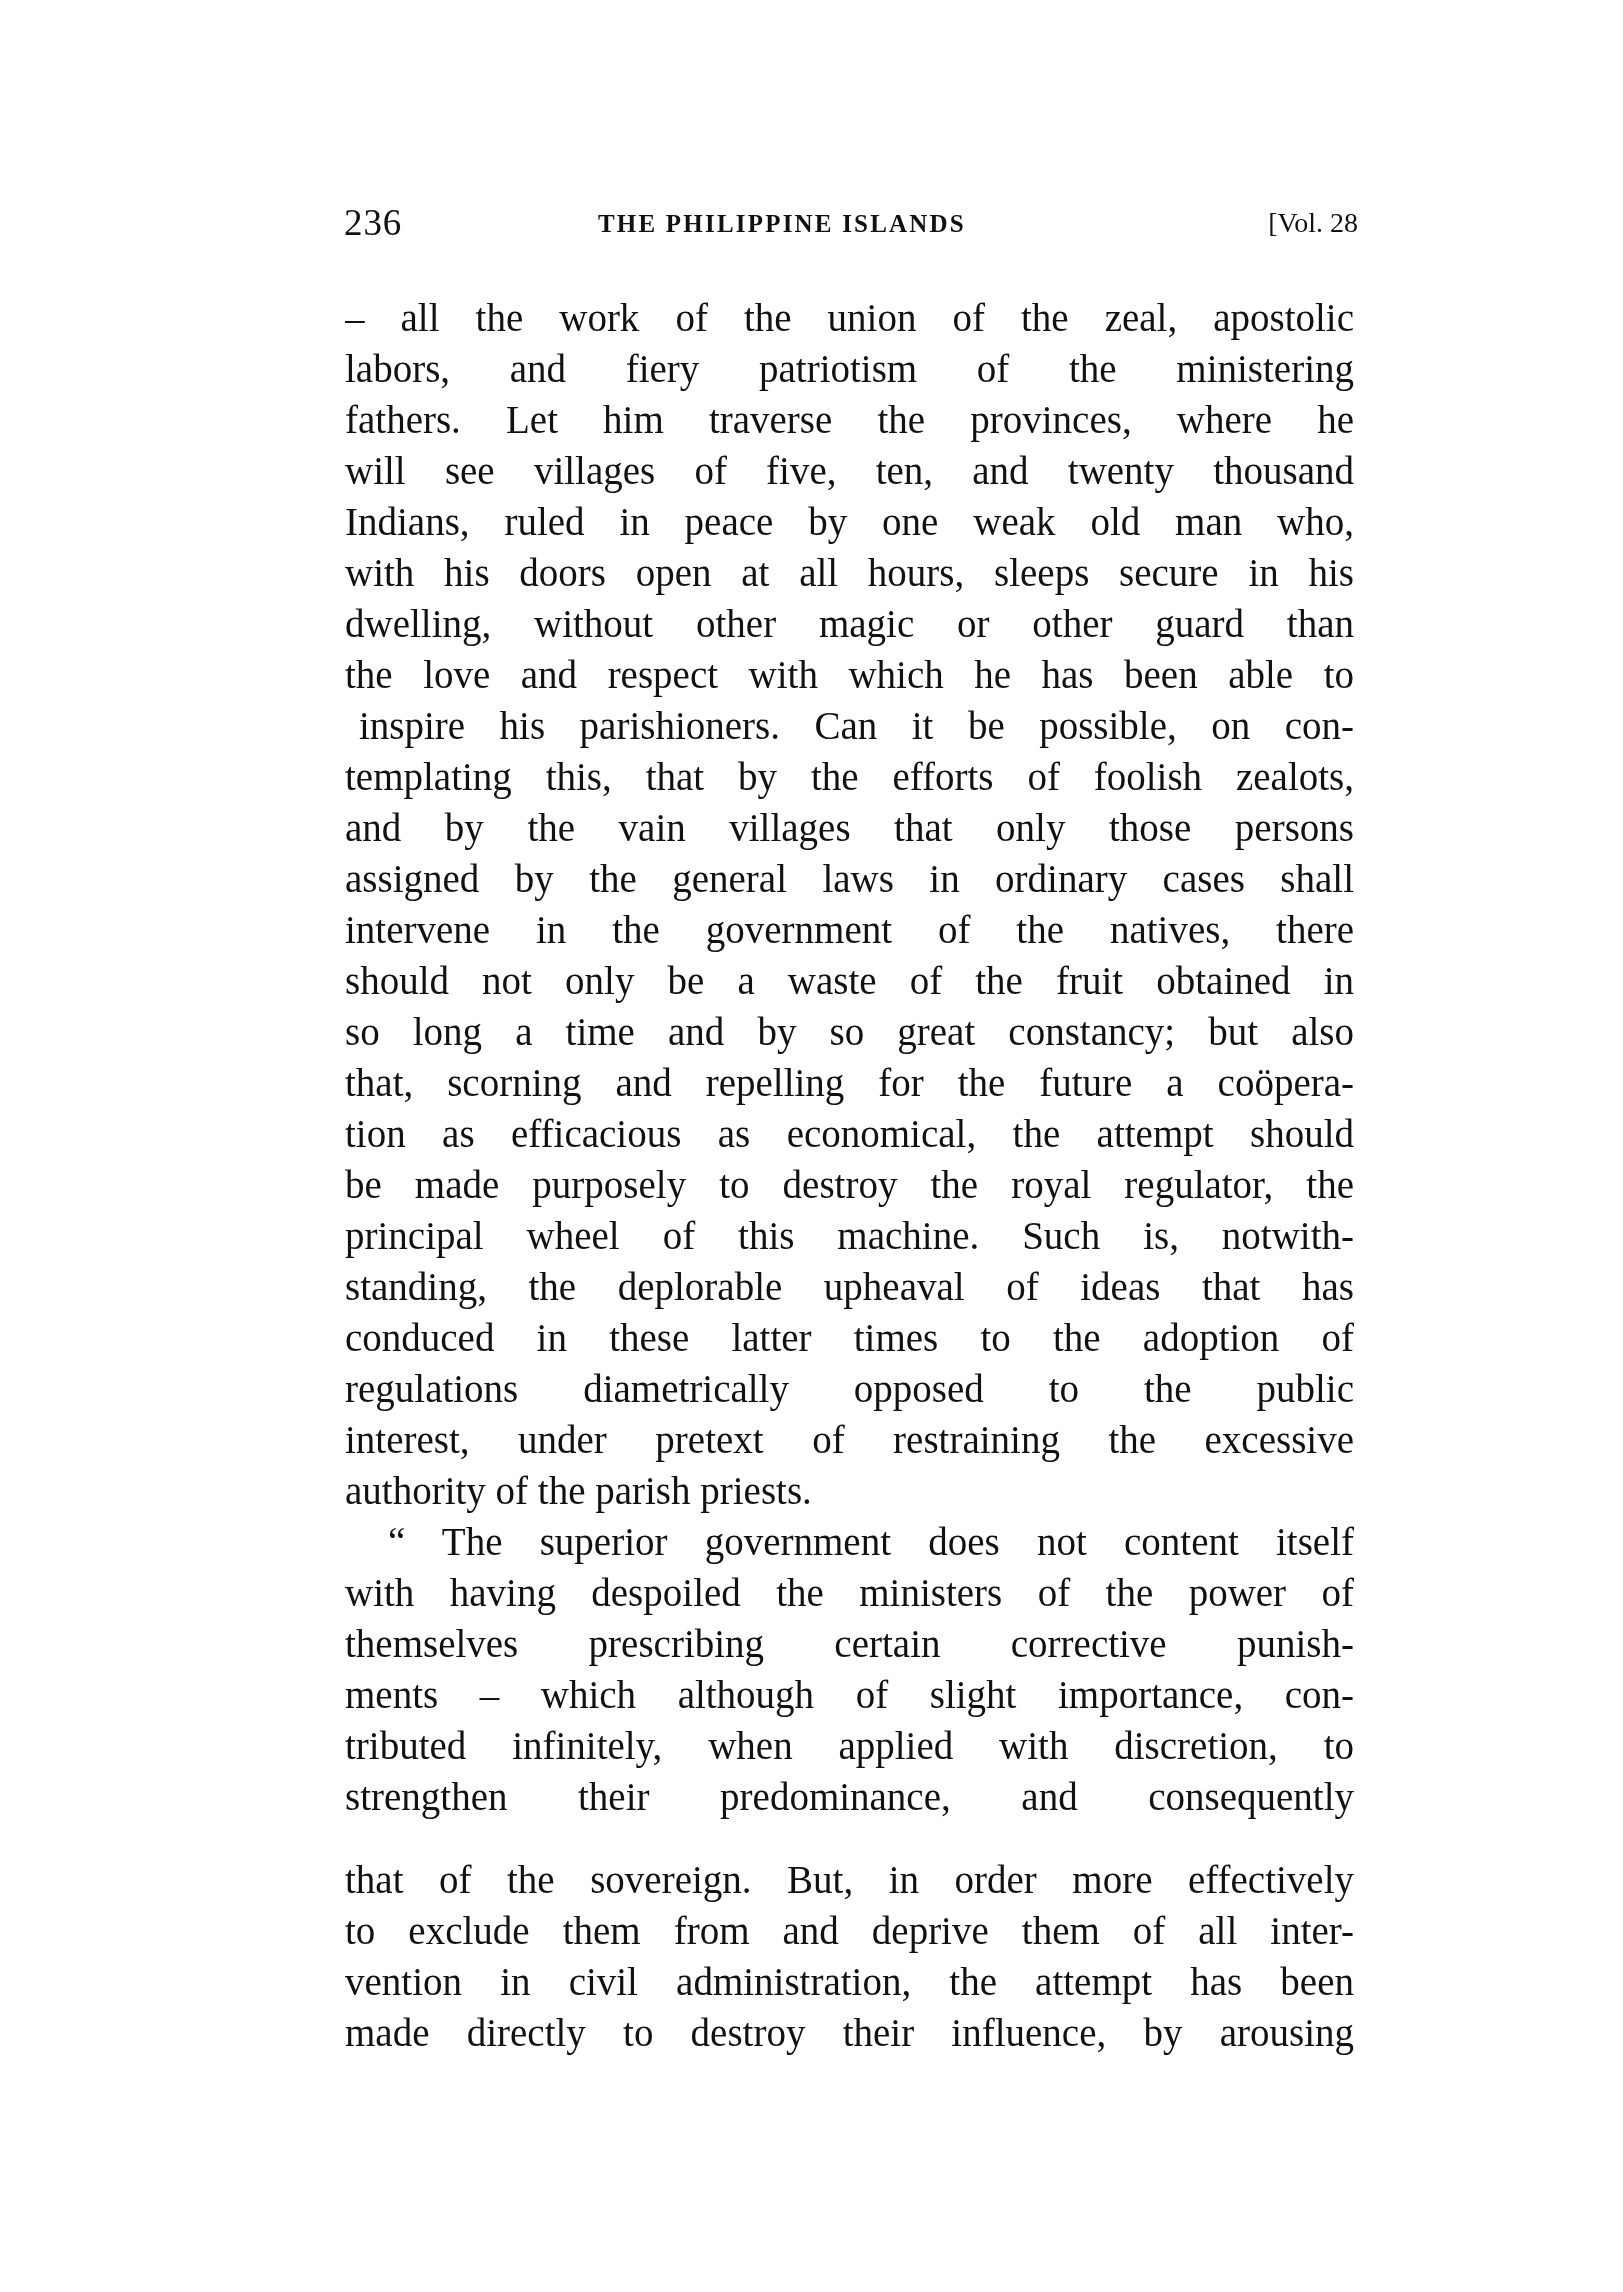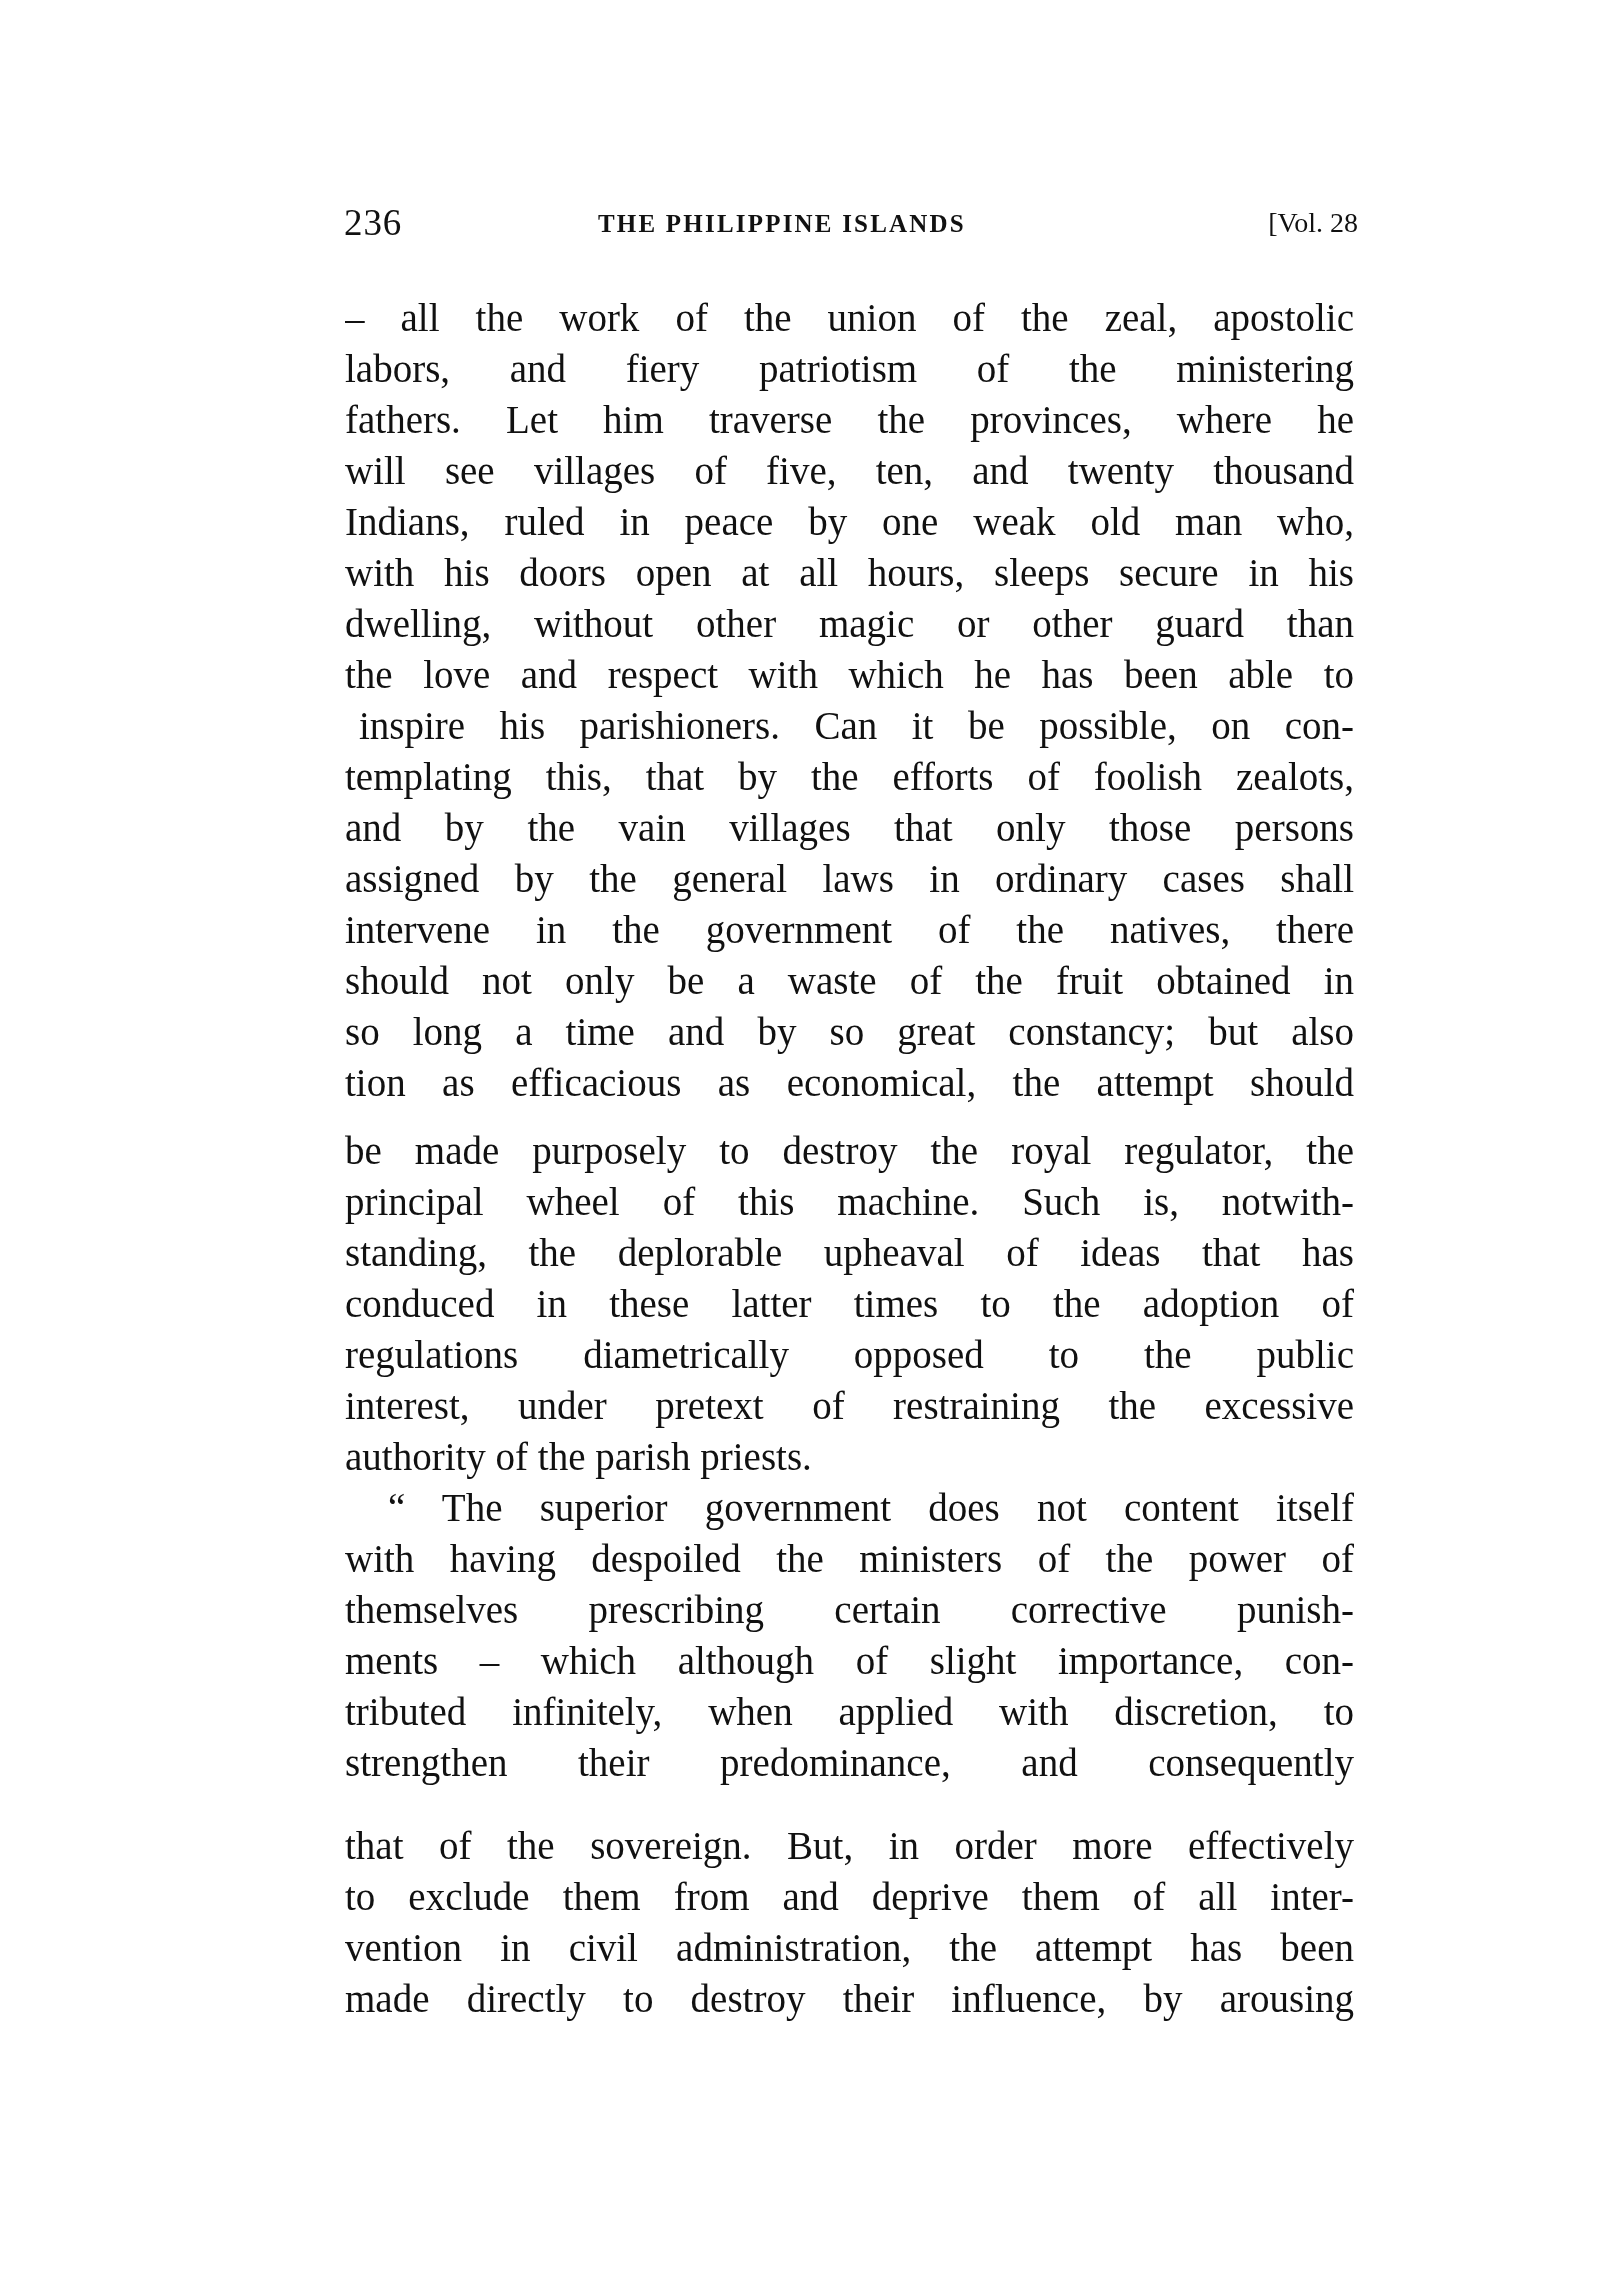--- a/index.html
+++ b/index.html
@@ -35,22 +35,23 @@
       <span class="line" style="white-space: normal; overflow: hidden;">with his doors open at all hours, sleeps secure in his</span>
       <span class="line" style="white-space: normal; overflow: hidden;">dwelling, without other magic or other guard than</span>
       <span class="line" style="white-space: normal; overflow: hidden;">the love and respect with which he has been able to</span>
       <span class="line" style="white-space: normal; overflow: hidden; margin-left: 14px;">inspire his parishioners.  Can it be possible, on con-</span>
       <span class="line" style="white-space: normal; overflow: hidden;">templating this, that by the efforts of foolish zealots,</span>
       <span class="line" style="white-space: normal; overflow: hidden;">and by the vain villages that only those persons</span>
       <span class="line" style="white-space: normal; overflow: hidden;">assigned by the general laws in ordinary cases shall</span>
       <span class="line" style="white-space: normal; overflow: hidden;">intervene in the government of the natives, there</span>
       <span class="line" style="white-space: normal; overflow: hidden;">should not only be a waste of the fruit obtained in</span>
       <span class="line" style="white-space: normal; overflow: hidden;">so long a time and by so great constancy; but also</span>
+      <span class="line" style="white-space: normal; overflow: hidden;">that, scorning and repelling for the future a coöpera-</span>
       <span class="line" style="white-space: normal; overflow: hidden;">tion as efficacious as economical, the attempt should</span>
-      <span class="line" style="white-space: normal; overflow: hidden; margin-top: 17px;">be made purposely to destroy the royal regulator, the</span>
+      <span class="line" style="white-space: normal; overflow: hidden;">be made purposely to destroy the royal regulator, the</span>
       <span class="line" style="white-space: normal; overflow: hidden;">principal wheel of this machine.  Such is, notwith-</span>
       <span class="line" style="white-space: normal; overflow: hidden;">standing, the deplorable upheaval of ideas that has</span>
       <span class="line" style="white-space: normal; overflow: hidden;">conduced in these latter times to the adoption of</span>
       <span class="line" style="white-space: normal; overflow: hidden;">regulations diametrically opposed to the public</span>
       <span class="line" style="white-space: normal; overflow: hidden;">interest, under pretext of restraining the excessive</span>
       <span class="line last" style="white-space: normal; overflow: hidden;">authority of the parish priests.</span>
     </div>
     <div>
       <span class="line indent" style="white-space: normal; overflow: hidden;">“ The superior government does not content itself</span>
       <span class="line" style="white-space: normal; overflow: hidden;">with having despoiled the ministers of the power of</span>

